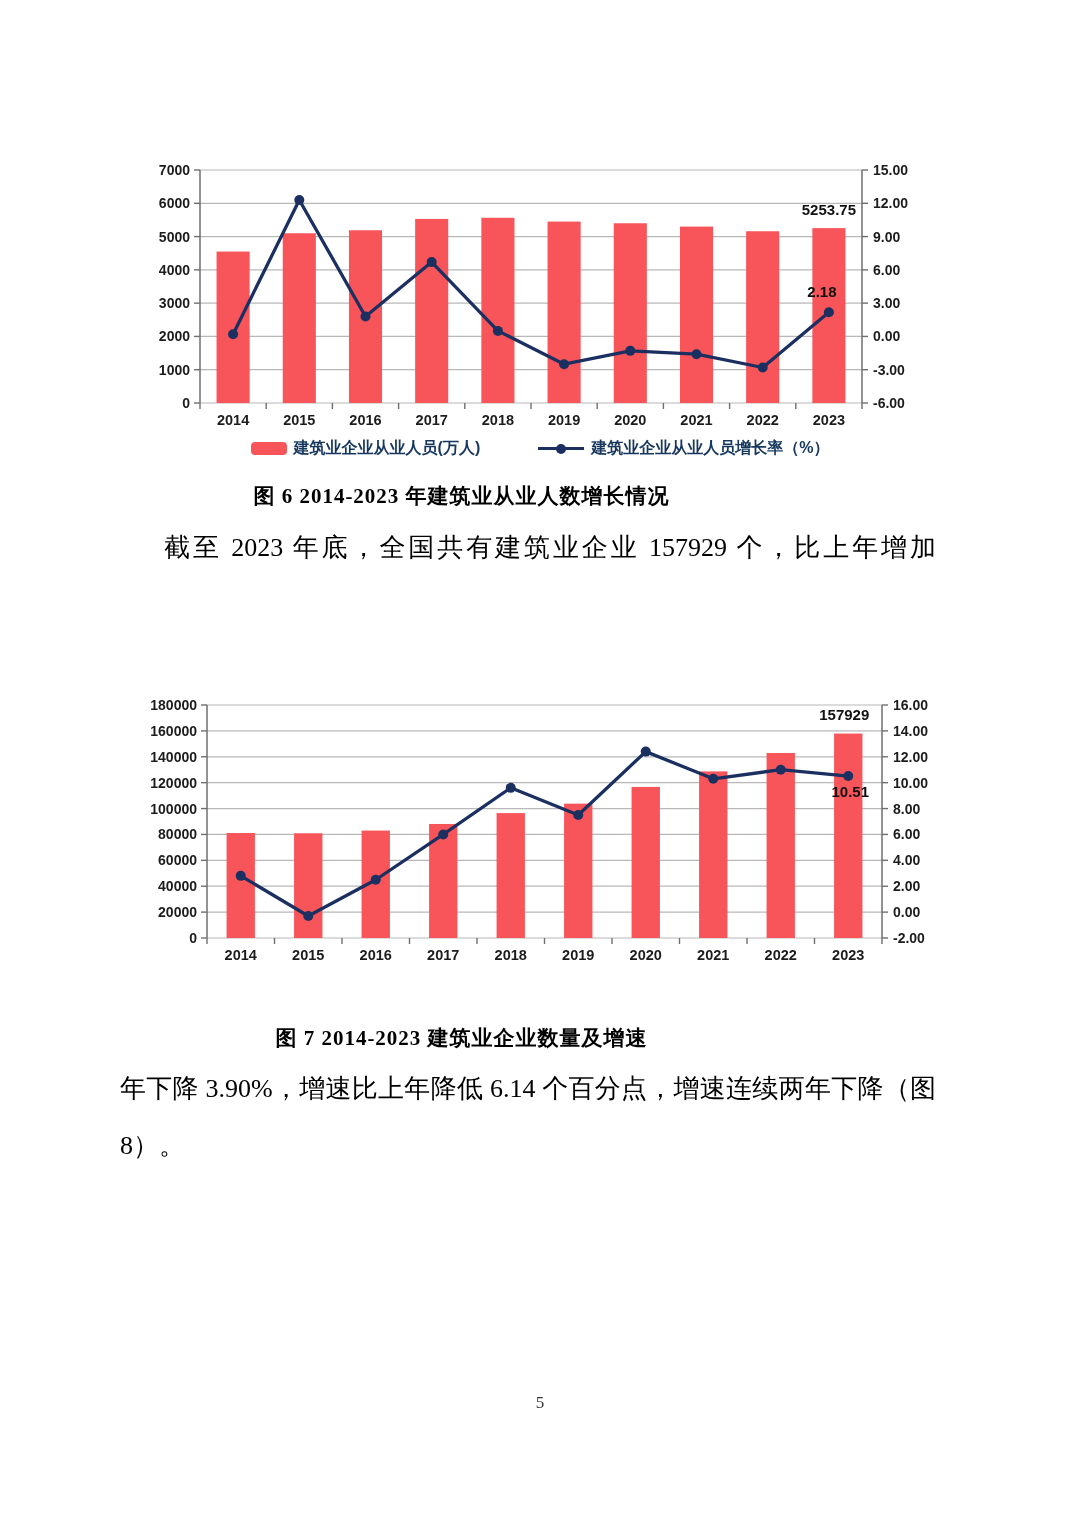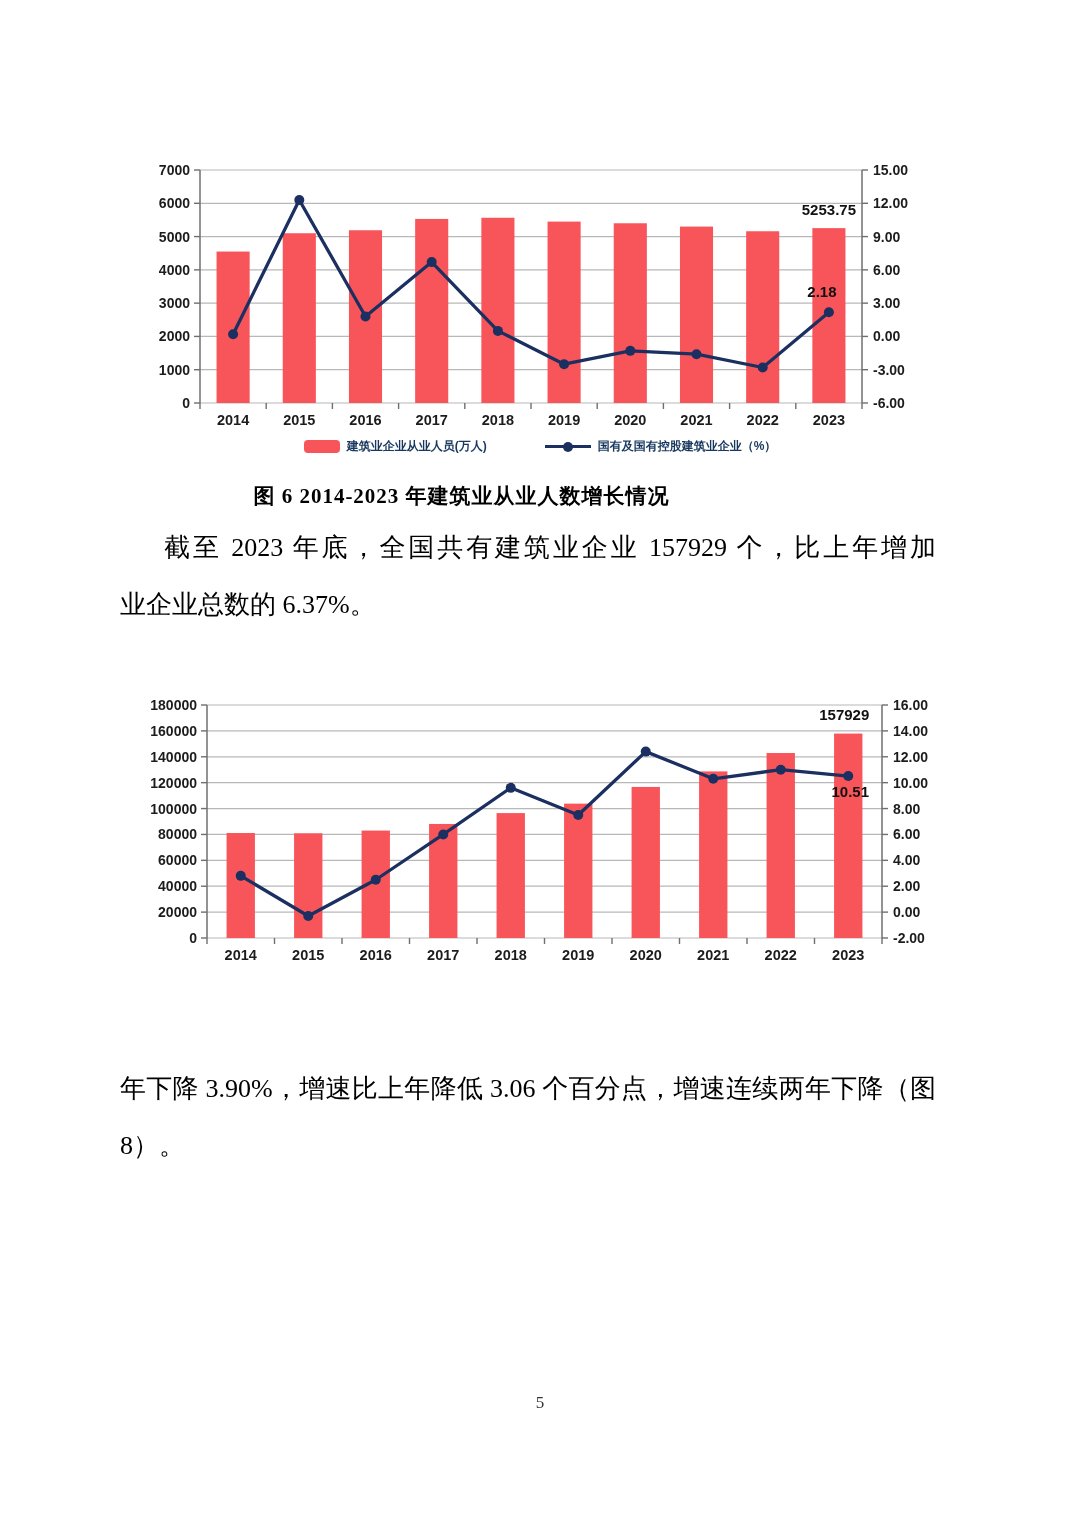--- a/index.html
+++ b/index.html
@@ -7,21 +7,21 @@
     position:relative;width:1080px;height:1527px;background:#ffffff;
     margin:0 auto;overflow:hidden;
     font-family:"Liberation Serif","DejaVu Serif",serif;color:#000;
   }
   .abs{position:absolute;}
   svg text{font-family:"Liberation Sans","DejaVu Sans",sans-serif;}
   .legend{
     position:absolute;left:0;width:1080px;display:flex;justify-content:center;
     align-items:center;gap:58px;
     font-family:"Liberation Sans","DejaVu Sans",sans-serif;
-    font-weight:700;font-size:12px;color:#17375e;
+    font-weight:700;font-size:16px;color:#17375e;
   }
   .lg-item{display:flex;align-items:center;gap:7px;}
   .swatch{width:36px;height:13px;border-radius:4px;background:#f8555a;display:inline-block;}
   .lline{width:46px;height:3px;background:#1b3060;position:relative;display:inline-block;}
   .ldot{position:absolute;left:50%;top:50%;width:10px;height:10px;border-radius:50%;
         background:#1b3060;transform:translate(-50%,-50%);}
   .caption{
     position:absolute;left:0;width:923px;text-align:center;
     font-size:21px;font-weight:700;letter-spacing:1px;
   }
@@ -130,29 +130,28 @@
 
   <div class="legend" style="top:438px;">
     <span class="lg-item">
       <span class="swatch"></span>
       <span>建筑业企业从业人员(万人)</span>
     </span>
     <span class="lg-item">
       <span class="lline">
           <span class="ldot"></span>
         </span>
-      <span>国有及国有控股建筑业企业（%）</span>
+      <span>建筑业企业从业人员增长率（%）</span>
     </span>
   </div>
 
   <div class="caption" style="top:482px;">图 6  2014-2023 年建筑业从业人数增长情况</div>
 
   <div class="para" style="top:519px;">
     <div class="pline jl indent">截至 2023 年底，全国共有建筑业企业 157929 个，比上年增加 15023</div>
-    <div class="pline">业企业总数的 6.37%。</div>
   </div>
 
   <svg id="chart1" class="abs" style="left:137px;top:685px;" width="810" height="292" viewBox="0 0 810 292">
       <line x1="70" y1="253" x2="745" y2="253" stroke="#b8b8b8" stroke-width="1.2"></line>
       <line x1="64" y1="253" x2="70" y2="253" stroke="#6f6f6f" stroke-width="1.4"></line>
       <line x1="745" y1="253" x2="751" y2="253" stroke="#6f6f6f" stroke-width="1.4"></line>
       <text x="60" y="258" text-anchor="end" font-size="14" font-weight="700" fill="#1c1c1c">0</text>
       <line x1="70" y1="227.11111111111111" x2="745" y2="227.11111111111111" stroke="#b8b8b8" stroke-width="1.2"></line>
       <line x1="64" y1="227.11111111111111" x2="70" y2="227.11111111111111" stroke="#6f6f6f" stroke-width="1.4"></line>
       <line x1="745" y1="227.11111111111111" x2="751" y2="227.11111111111111" stroke="#6f6f6f" stroke-width="1.4"></line>
@@ -241,21 +240,22 @@
       <text x="441.25" y="275" text-anchor="middle" font-size="14.5" font-weight="700" fill="#1c1c1c">2019</text>
       <text x="508.75" y="275" text-anchor="middle" font-size="14.5" font-weight="700" fill="#1c1c1c">2020</text>
       <text x="576.25" y="275" text-anchor="middle" font-size="14.5" font-weight="700" fill="#1c1c1c">2021</text>
       <text x="643.75" y="275" text-anchor="middle" font-size="14.5" font-weight="700" fill="#1c1c1c">2022</text>
       <text x="711.25" y="275" text-anchor="middle" font-size="14.5" font-weight="700" fill="#1c1c1c">2023</text>
       <text x="707.25" y="34.56968333333333" text-anchor="middle" font-size="15" font-weight="700" fill="#111111">157929</text>
       <text x="713.25" y="112.065" text-anchor="middle" font-size="15" font-weight="700" fill="#111111">10.51</text>
     </svg>
 
 
+  <div class="caption" style="top:1024px;">图 7  2014-2023 建筑业企业数量及增速</div>
 
   <div class="para" style="top:1060px;">
-    <div class="pline jl">年下降 3.90%，增速比上年降低 3.06 个百分点，增速连续两年下降（图</div>
+    <div class="pline jl">年下降 3.90%，增速比上年降低 6.14 个百分点，增速连续两年下降（图</div>
     <div class="pline">8）。</div>
   </div>
 
   <div class="pagenum" style="top:1393px;">5</div>
 
 </div>
 
 </body></html>

